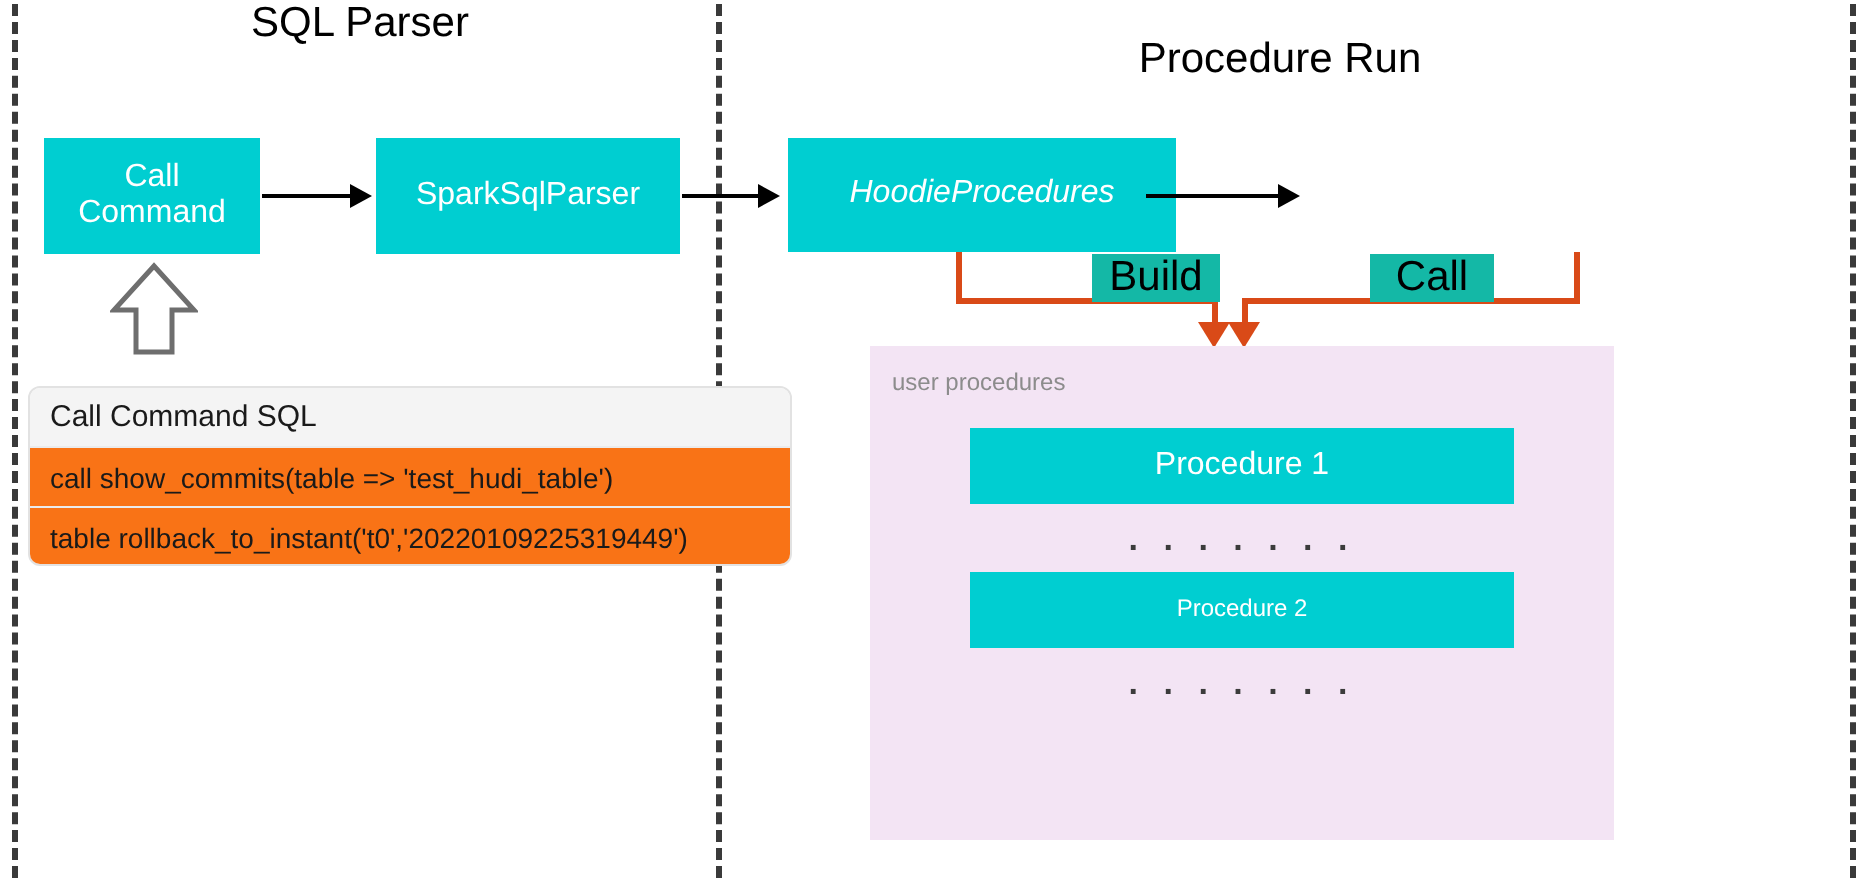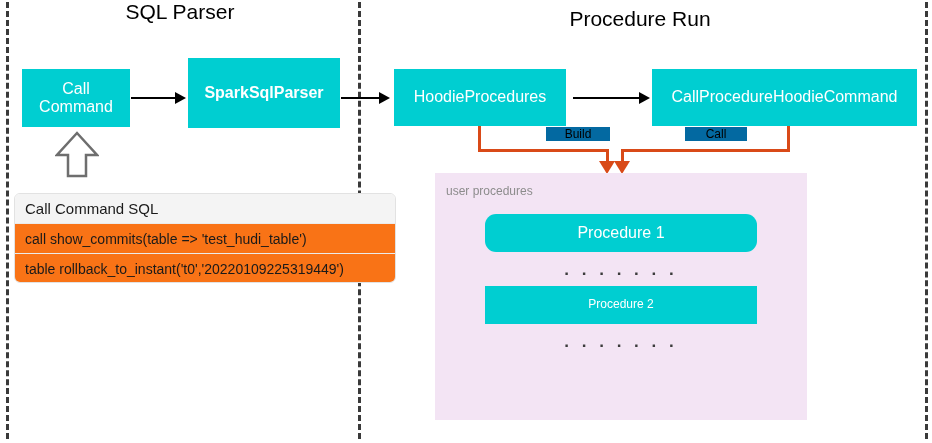--- a/index.html
+++ b/index.html
@@ -108,25 +108,25 @@
   .orange-h { height: 3px; }
   .orange-head {
     position: absolute;
     width: 0; height: 0;
     border-left: 8px solid transparent;
     border-right: 8px solid transparent;
     border-top: 13px solid #D94A18;
   }
   .edge-label {
     position: absolute;
-    font-size: 12px;
+    font-size: 21px;
     color: #000000;
     text-align: center;
     white-space: nowrap;
-    background: #0369a1;
+    background: #14b8a6;
     padding: 0 4px;
   }
 
   
   .purple-panel {
     position: absolute;
     background: #F2E3F3;
     background: #F3E4F4;
   }
   .panel-label {
@@ -149,66 +149,65 @@
 </head>
 <body>
 
 <div id="canvas">
 
   <div class="divider" style="left:6px;"></div>
   <div class="divider" style="left:358px;"></div>
   <div class="divider" style="left:925px;"></div>
 
   <div class="section-title" style="left:60px; top:0; width:240px;">SQL Parser</div>
-  <div class="section-title" style="left:520px; top:7px; width:240px;">Procedure Run</div>
+  <div class="section-title" style="left:520px; top:18px; width:240px;">Procedure Run</div>
 
   <div class="cyan-box" style="left:22px; top:69px; width:108px; height:58px;">Call
 Command</div>
 
   <div class="arrow-line" style="left:131px; top:97px; width:45px;"></div>
   <div class="arrow-head" style="left:175px; top:92px;"></div>
 
-  <div class="cyan-box" style="left:188px; top:58px; width:152px; height:70px;font-weight:bold;">SparkSqlParser</div>
+  <div class="cyan-box" style="left:188px; top:69px; width:152px; height:58px;">SparkSqlParser</div>
 
   <div class="arrow-line" style="left:341px; top:97px; width:39px;"></div>
   <div class="arrow-head" style="left:379px; top:92px;"></div>
 
   <svg class="block-arrow" style="left:55px; top:131px;" width="44" height="47" viewBox="0 0 44 47">
     <polygon points="22,2 42,24 31,24 31,45 13,45 13,24 2,24" fill="#ffffff" stroke="#6E6E6E" stroke-width="2.5" stroke-linejoin="miter"></polygon>
   </svg>
 
   <div class="sql-table" style="left:14px; top:177px; width:382px; height:90px;margin-top:16px;">
     <div class="sql-row header" style="height:30px;">Call Command SQL</div>
     <div class="sql-row" style="height:30px;">call show_commits(table =&gt; 'test_hudi_table')</div>
     <div class="sql-row" style="height:29px;">table rollback_to_instant('t0','20220109225319449')</div>
   </div>
 
-  <div class="cyan-box" style="left:394px; top:69px; width:172px; height:57px;">HoodieProcedures</div>
+  <div class="cyan-box" style="left:394px; top:69px; width:194px; height:57px;font-style:italic;">HoodieProcedures</div>
 
   <div class="arrow-line" style="left:573px; top:97px; width:67px;"></div>
   <div class="arrow-head" style="left:639px; top:92px;"></div>
 
-  <div class="cyan-box" style="left:652px; top:69px; width:265px; height:57px;">CallProcedureHoodieCommand</div>
 
   <div class="orange-v" style="left:478px; top:126px; height:26px;"></div>
   <div class="orange-h" style="left:478px; top:149px; width:131px;"></div>
   <div class="orange-v" style="left:606px; top:149px; height:15px;"></div>
   <div class="orange-head" style="left:599px; top:161px;"></div>
   <div class="edge-label" style="left:546px; top:127px; width:56px;">Build</div>
 
   <div class="orange-v" style="left:787px; top:126px; height:26px;"></div>
   <div class="orange-h" style="left:621px; top:149px; width:169px;"></div>
   <div class="orange-v" style="left:621px; top:149px; height:15px;"></div>
   <div class="orange-head" style="left:614px; top:161px;"></div>
   <div class="edge-label" style="left:685px; top:127px; width:54px;">Call</div>
 
   <div class="purple-panel" style="left:435px; top:173px; width:372px; height:247px;">
     <div class="panel-label" style="left:11px; top:11px;">user procedures</div>
 
-    <div class="cyan-box" style="left:50px; top:41px; width:272px; height:38px; font-size:16px;border-radius:11px;">Procedure 1</div>
+    <div class="cyan-box" style="left:50px; top:41px; width:272px; height:38px; font-size:16px;">Procedure 1</div>
 
     <div class="dots" style="left:50px; top:88px; width:272px;">. . . . . . .</div>
 
     <div class="cyan-box" style="left:50px; top:113px; width:272px; height:38px; font-size:12px;">Procedure 2</div>
 
     <div class="dots" style="left:50px; top:160px; width:272px;">. . . . . . .</div>
 
   </div>
 
 </div>

